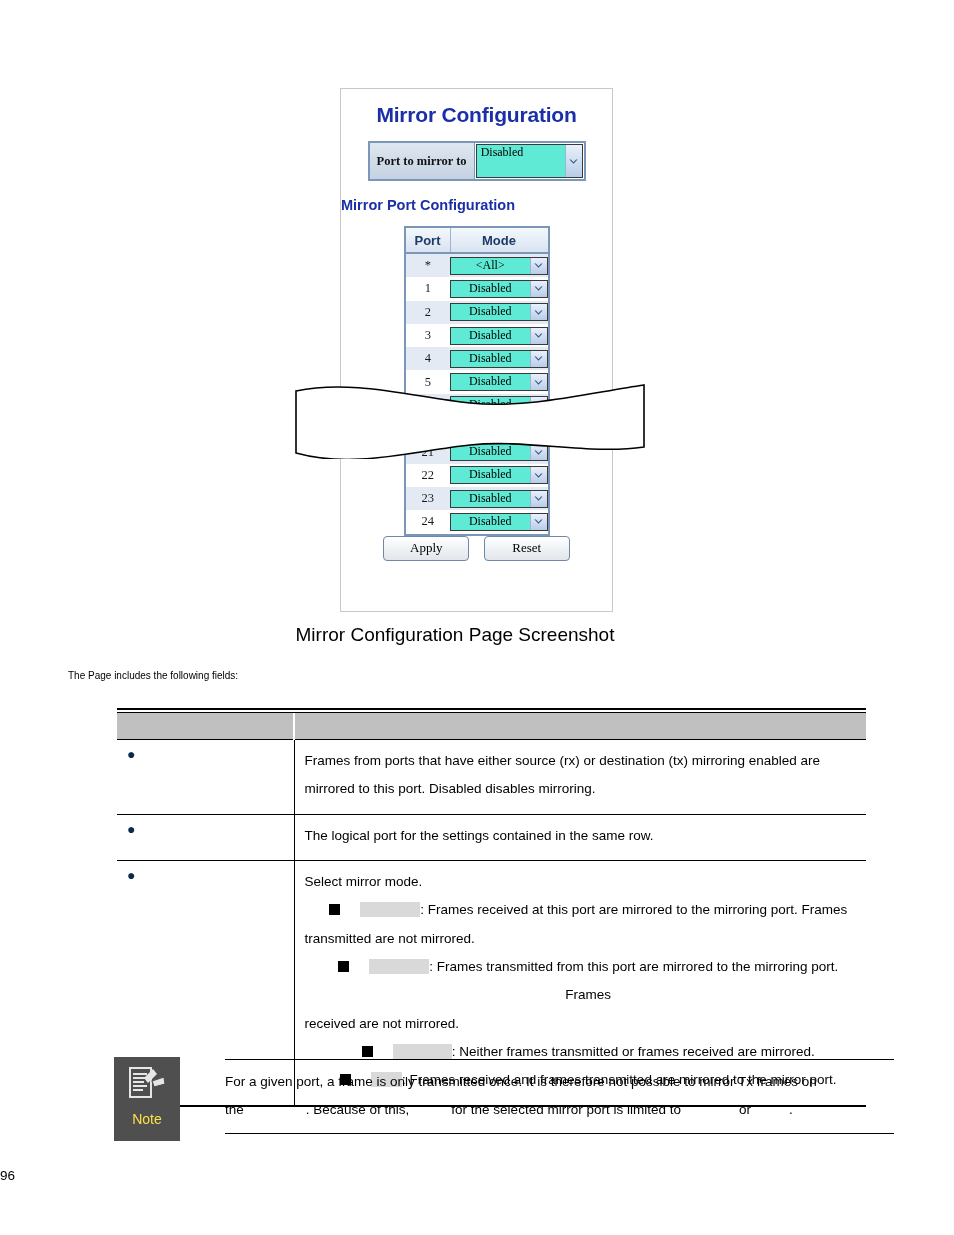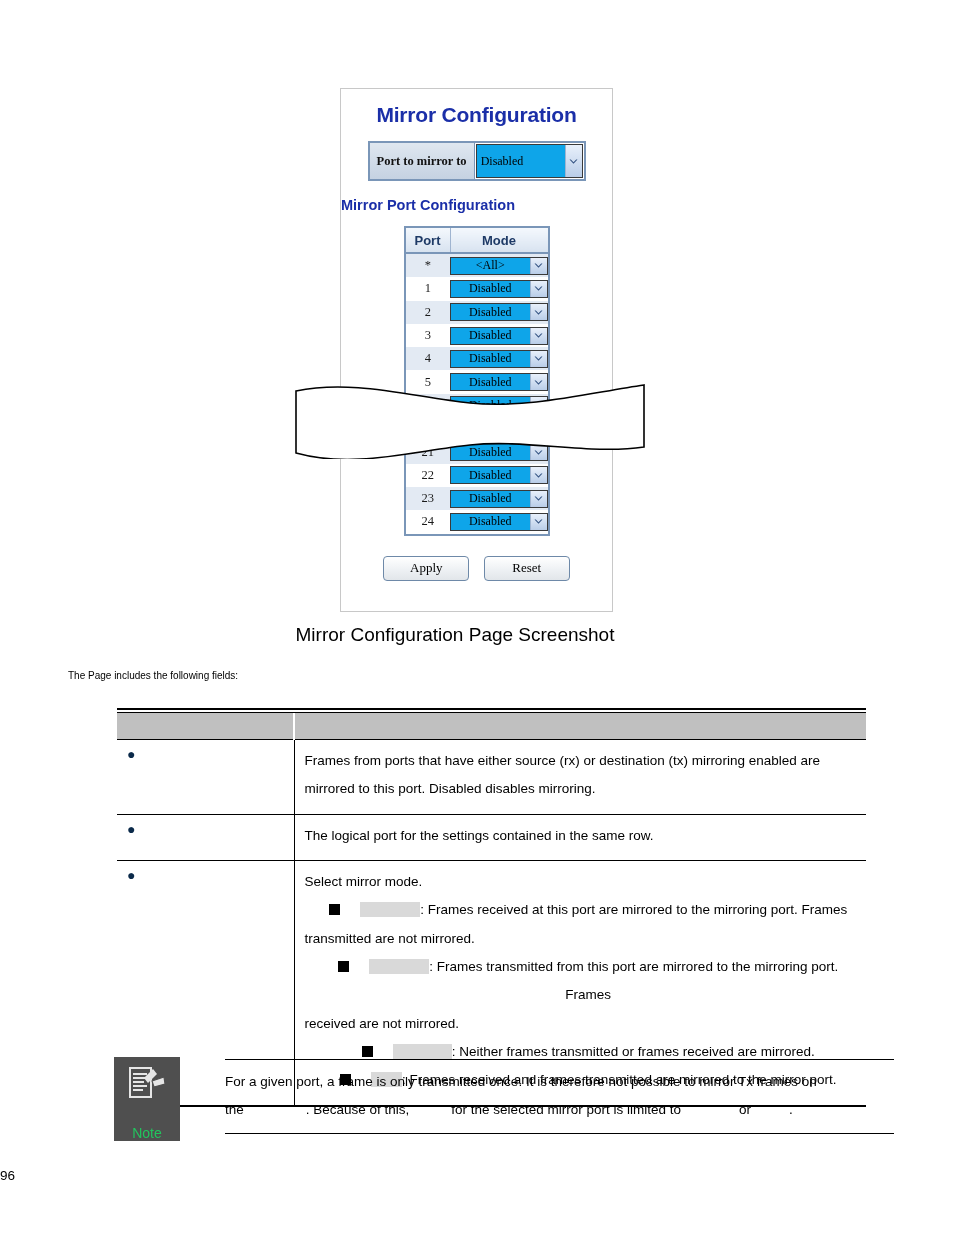--- a/index.html
+++ b/index.html
@@ -55,23 +55,23 @@
     display: flex;
     align-items: center;
     justify-content: center;
     padding: 0 7px;
     white-space: nowrap;
     color: #111;
   }
   .sel {
     position: relative;
     display: inline-flex;
-    align-items: center;
+    align-items: flex-start;
     border: 1px solid #3a3a3a;
-    background: #0ea5e9;
+    background: #5eead4;
     box-sizing: border-box;
     font-family: "Liberation Serif", serif;
     font-size: 12px;
     color: #000;
   }
   .sel .sel-val {
     padding: 0 4px;
     flex: 1;
     white-space: nowrap;
     overflow: hidden;
@@ -132,21 +132,20 @@
     height: 23.3px;
     padding: 0;
     color: #1a1a1a;
   }
   table.port-table tr.alt td { background: #e3eaf3; }
   table.port-table tr td.c-port { width: 44px; }
   td.c-mode { padding: 0 3px; }
   td.c-mode .sel { width: 100%; height: 18px; }
 
   .btn-row {
-    margin-top: 20px;
     text-align: center;
   }
   .btn {
     display: inline-block;
     min-width: 60px;
     padding: 3px 12px 4px 12px;
     margin: 0 5px;
     border: 1px solid #6e89a8;
     border-radius: 4px;
     background: linear-gradient(180deg,#ffffff 0%, #eef1f4 55%, #e2e6ea 100%);
@@ -261,22 +260,22 @@
     color: #e6e6e6;
     display: flex;
     flex-direction: column;
     align-items: center;
     justify-content: flex-start;
   }
   .note-icon .note-glyph { margin-top: 8px; }
   .note-icon .note-word {
     font-family: "Liberation Sans", sans-serif;
     font-size: 14px;
-    margin-top: 20px;
-    color: #22c55e;
+    margin-top: 6px;
+    color: #fde047;
   }
   .note-body {
     position: absolute;
     left: 83px;
     top: 2px;
     width: 669px;
     border-top: 1px solid #000;
     border-bottom: 1px solid #000;
     padding: 8px 0 8px 0;
     font-family: "Liberation Sans", sans-serif;

